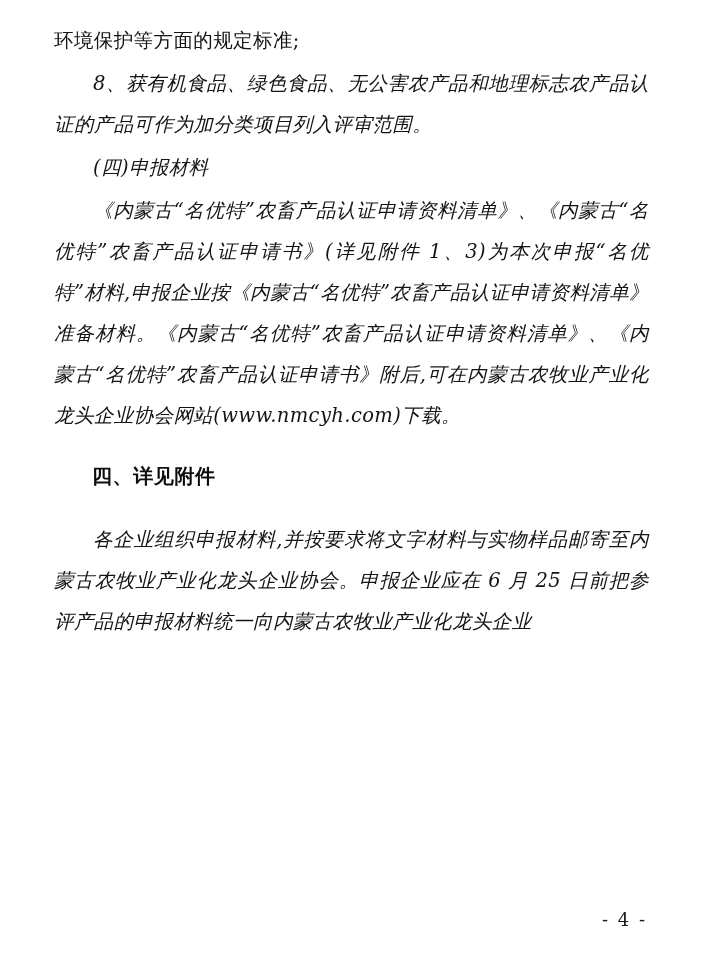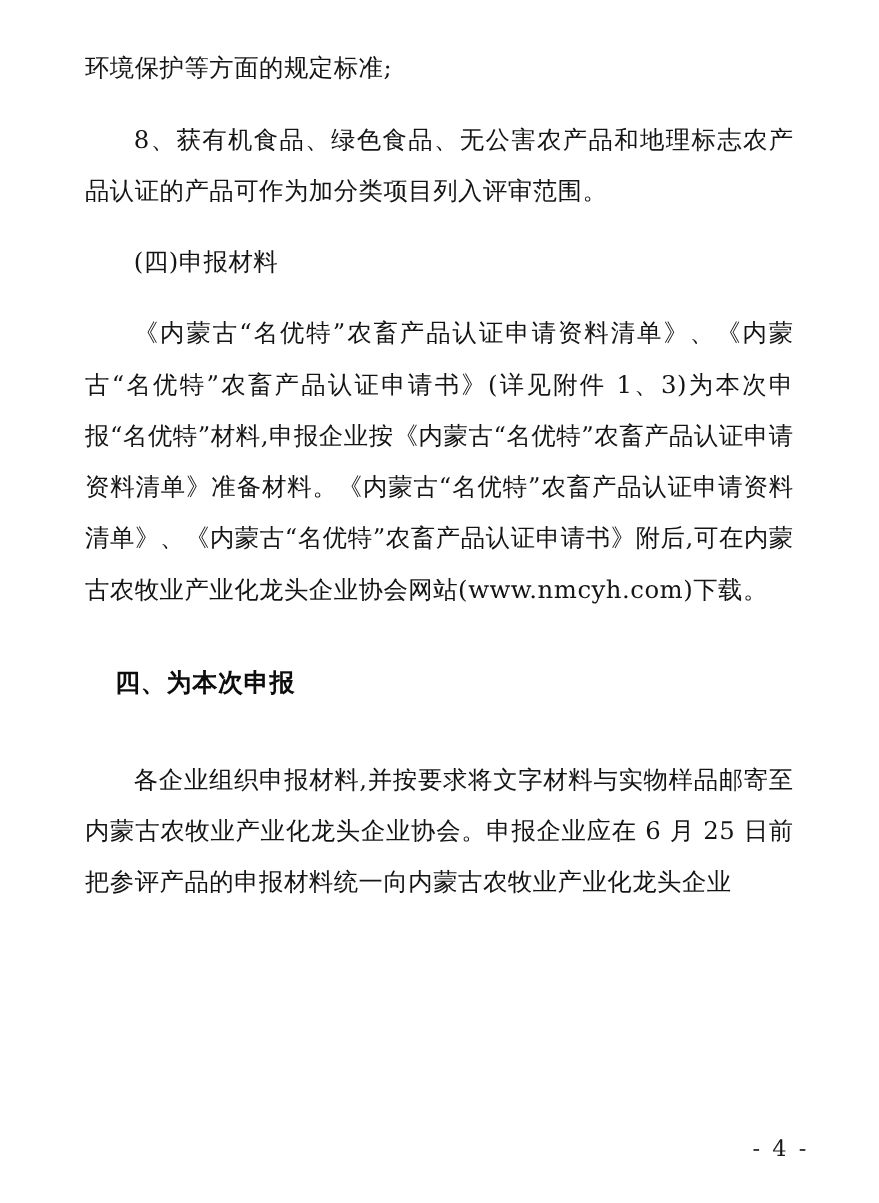--- a/index.html
+++ b/index.html
@@ -21,25 +21,26 @@
     padding: 18px 52px 0 52px;
     box-sizing: border-box;
   }
   .para {
     font-family: "DejaVu Serif", serif;
     font-size: 19.5px;
     line-height: 41px;
     letter-spacing: 0.4px;
     text-align: justify;
     text-justify: inter-ideograph;
-    margin: 16px;
+    margin: 2px;
     color: #141414;
   }
   .indent {
     text-indent: 2em;
+    font-style: italic;
   }
   .heading {
     font-family: "DejaVu Serif", serif;
     font-size: 20px;
     font-weight: bold;
     line-height: 41px;
     letter-spacing: 0.6px;
     margin: 0;
     text-indent: 2em;
     color: #0d0d0d;
@@ -64,21 +65,21 @@
   <p class="para">环境保护等方面的规定标准;</p>
 
   <p class="para indent">8、获有机食品、绿色食品、无公害农产品和地理标志农产品认证的产品可作为加分类项目列入评审范围。</p>
 
   <p class="para indent">(四)申报材料</p>
 
   <p class="para indent">《内蒙古“名优特”农畜产品认证申请资料清单》、《内蒙古“名优特”农畜产品认证申请书》(详见附件 1、3)为本次申报“名优特”材料,申报企业按《内蒙古“名优特”农畜产品认证申请资料清单》准备材料。《内蒙古“名优特”农畜产品认证申请资料清单》、《内蒙古“名优特”农畜产品认证申请书》附后,可在内蒙古农牧业产业化龙头企业协会网站(www.nmcyh.com)下载。</p>
 
   <div class="gap-md"></div>
 
-  <p class="heading">四、为本次申报</p>
+  <p class="heading">四、详见附件</p>
 
 
   <div class="gap-sm"></div>
 
 
   <div class="gap-sm"></div>
 
   <p class="para indent">各企业组织申报材料,并按要求将文字材料与实物样品邮寄至内蒙古农牧业产业化龙头企业协会。申报企业应在 6 月 25 日前把参评产品的申报材料统一向内蒙古农牧业产业化龙头企业</p>
 
 </div>

